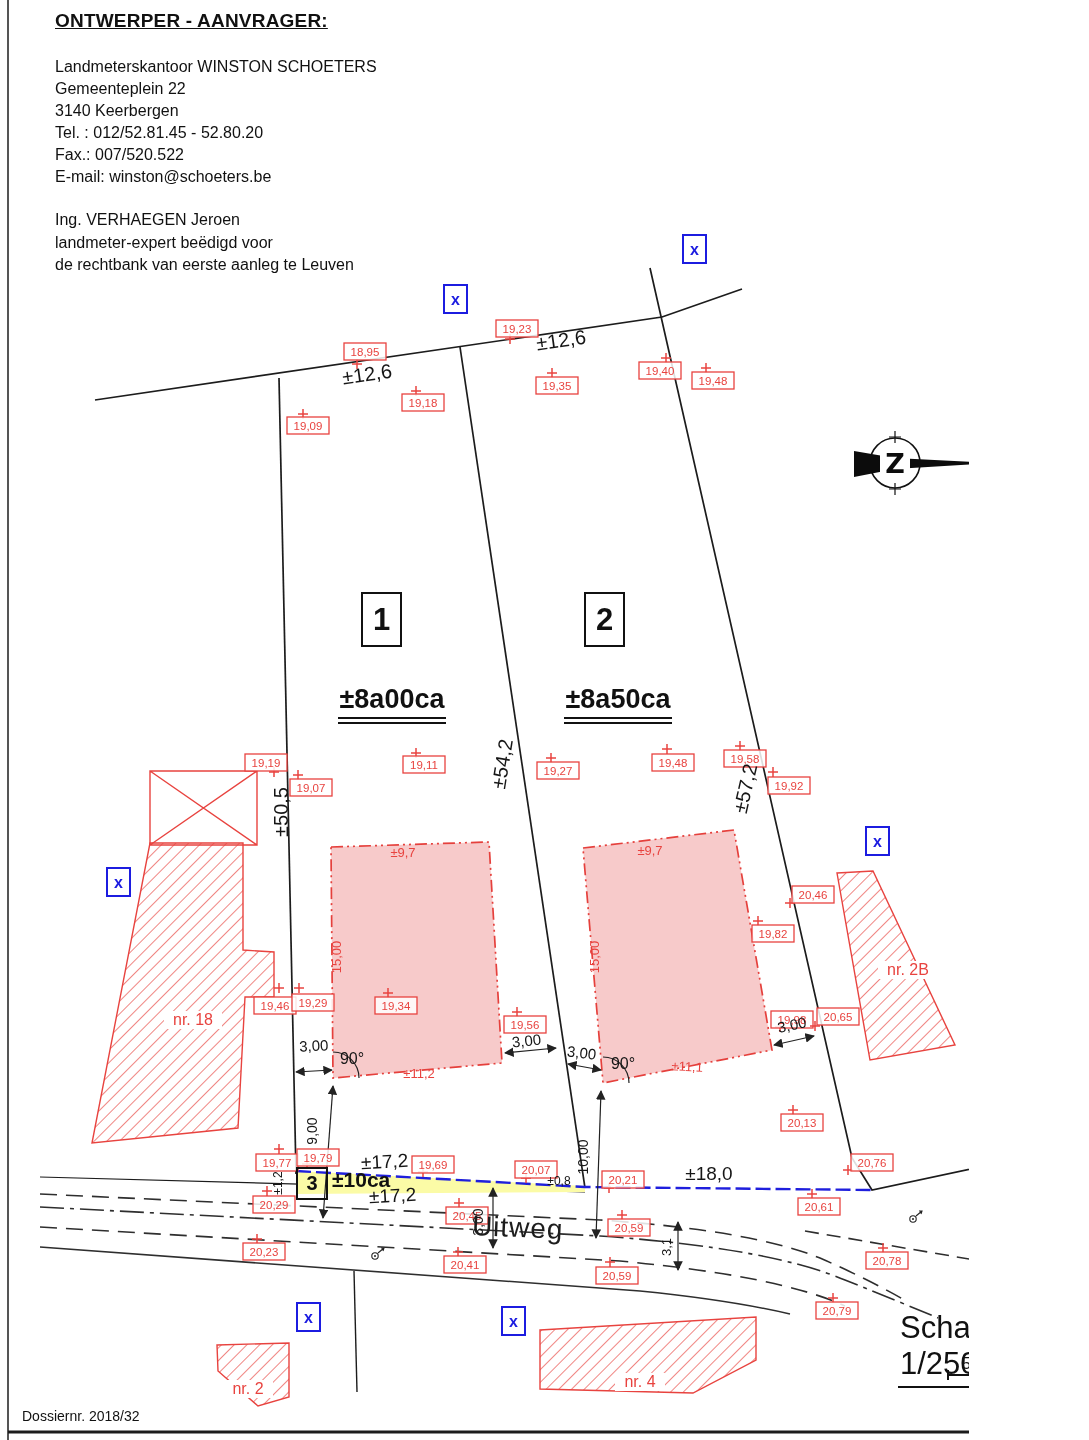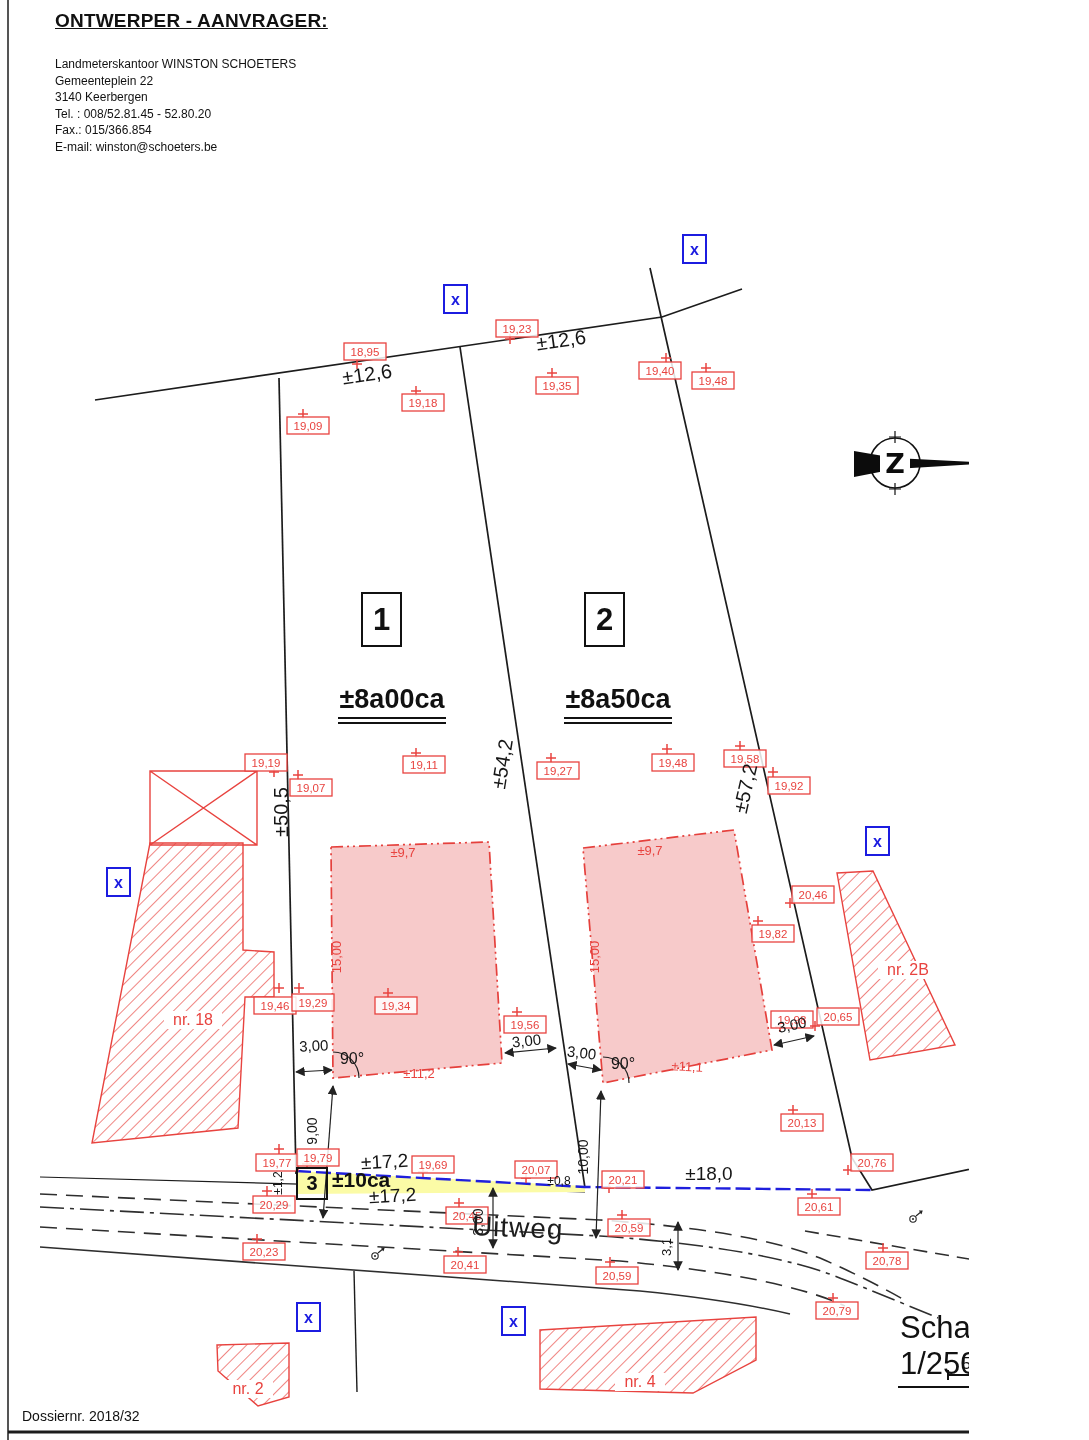--- a/index.html
+++ b/index.html
@@ -3,21 +3,21 @@
 <meta charset="utf-8">
 <style>
   html,body{margin:0;padding:0;background:#ffffff;}
   #page{position:relative;width:969px;height:1440px;background:#fff;overflow:hidden;
         font-family:"Liberation Sans",sans-serif;color:#111;}
   #plan-svg{position:absolute;left:0;top:0;width:1089px;height:1440px;}
 
   
   .header{position:absolute;left:55px;top:10px;z-index:5;}
   .header-title{font-size:19px;font-weight:bold;text-decoration:underline;letter-spacing:.2px;margin-bottom:24px;}
-  .header-lines div{font-size:12px;line-height:1.38;}
+  .header-lines div{font-size:16px;line-height:1.38;}
   #surveyor-lines{margin-top:21px;}
 
   
   .pbox{position:absolute;width:37px;height:51px;border:2.5px solid #111;z-index:5;
         display:flex;align-items:center;justify-content:center;font-size:31px;font-weight:bold;background:transparent;}
   .parea{position:absolute;width:150px;text-align:center;font-size:27px;font-weight:bold;z-index:5;}
   .parea span{border-bottom:7px double #111;padding:0 2px 3px 2px;margin-top:44px;}
   .p3box{position:absolute;left:296px;top:1167px;width:28px;height:29px;border:2px solid #111;z-index:6;
         display:flex;align-items:center;justify-content:center;font-size:20px;font-weight:bold;}
   .p3area{position:absolute;left:332px;top:1168px;font-size:21px;font-weight:bold;z-index:6;}
@@ -48,23 +48,28 @@
 <body>
 
 <div id="page">
 
   <div class="header">
     <div class="header-title">ONTWERPER - AANVRAGER:</div>
     <div class="header-lines" id="office-lines">
         <div>Landmeterskantoor WINSTON SCHOETERS</div>
         <div>Gemeenteplein 22</div>
         <div>3140 Keerbergen</div>
-        <div>Tel. : 008/52.81.45 -  52.80.20</div>
-        <div>Fax.: 015/366.854</div>
+        <div>Tel. : 012/52.81.45 -  52.80.20</div>
+        <div>Fax.: 007/520.522</div>
         <div>E-mail: winston@schoeters.be</div>
+      </div>
+    <div class="header-lines" id="surveyor-lines">
+        <div>Ing. VERHAEGEN Jeroen</div>
+        <div>landmeter-expert beëdigd voor</div>
+        <div>de rechtbank van eerste aanleg te Leuven</div>
       </div>
   </div>
 
   <svg id="plan-svg" viewBox="0 0 1089 1440">
     <defs>
       <pattern id="hatchR" width="9" height="9" patternUnits="userSpaceOnUse" patternTransform="rotate(45)">
         <line x1="0" y1="0" x2="0" y2="9" stroke="#e8433f" stroke-width="1.3"></line>
       </pattern>
       <marker id="arw" viewBox="0 0 10 10" refX="9" refY="5" markerWidth="8" markerHeight="8" orient="auto-start-reverse">
         <path d="M0,0 L10,5 L0,10 z" fill="#222"></path>

